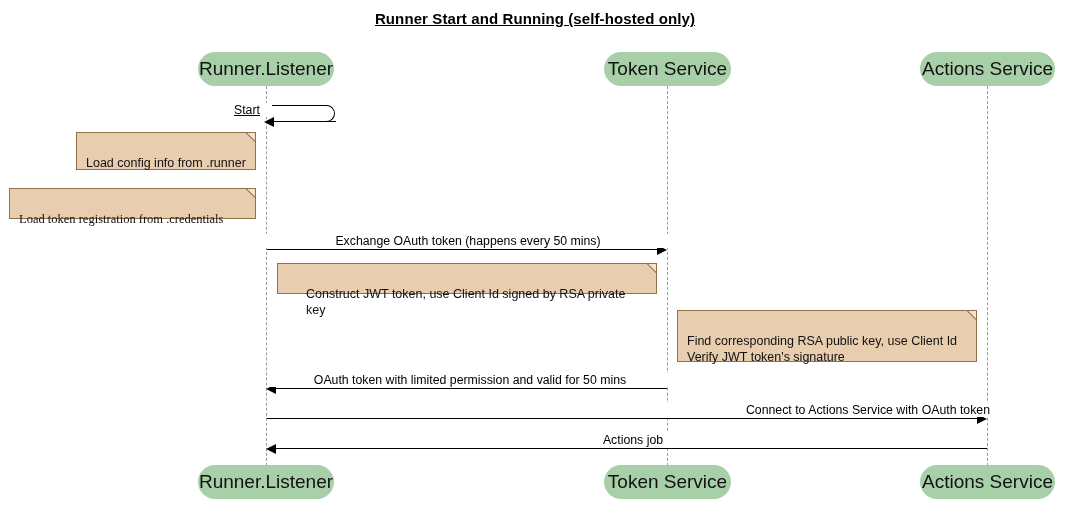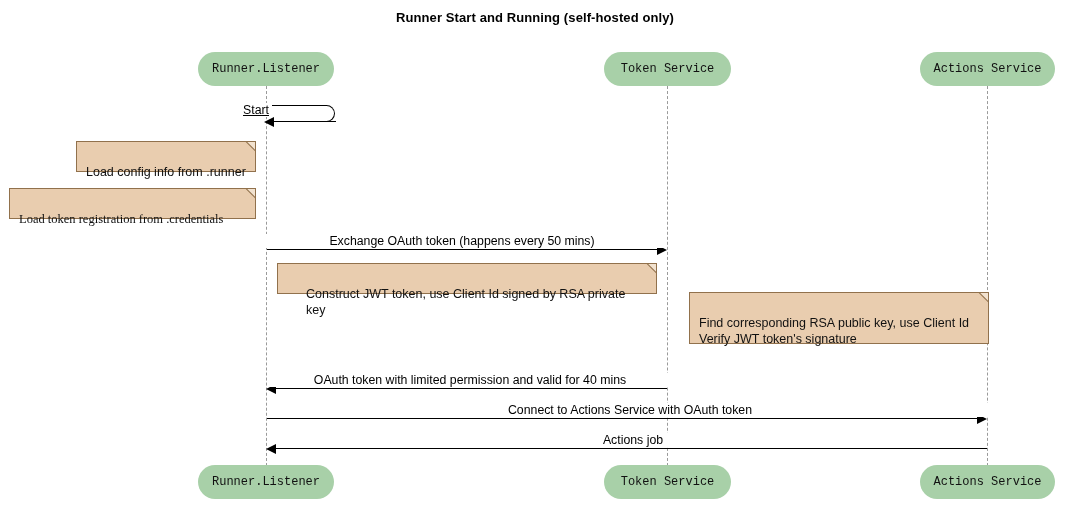--- a/index.html
+++ b/index.html
@@ -19,40 +19,40 @@
     overflow: hidden;
   }
 
   
   .diagram-title {
     position: absolute;
     left: 0;
     top: 10px;
     width: 1070px;
     text-align: center;
-    font-size: 13px;
+    font-size: 15px;
     font-weight: bold;
     color: #000000;
     letter-spacing: 0.1px;
+    text-decoration: underline;
   }
 
   
   .participant {
     position: absolute;
     height: 34px;
     background: #a8d0a8;
     border-radius: 17px;
     color: #111111;
-    font-size: 12px;
+    font-size: 19px;
     display: flex;
     align-items: center;
     justify-content: center;
     white-space: nowrap;
     box-sizing: border-box;
-    font-family: Liberation Mono, monospace;
   }
 
   
   .lifeline {
     position: absolute;
     width: 0;
     border-left: 1px dashed #9a9a9a;
   }
 
   
@@ -163,66 +163,66 @@
   <div class="lifeline" style="left:667px; top:86px; height:380px;"></div>
   <div class="lifeline" style="left:987px; top:86px; height:380px;"></div>
 
   <div class="participant" style="left:198px; top:52px; width:136px;">Runner.Listener</div>
   <div class="participant" style="left:604px; top:52px; width:127px;">Token Service</div>
   <div class="participant" style="left:920px; top:52px; width:135px;">Actions Service</div>
 
   <div class="selfmsg" style="left:266px; top:105px; width:69px; height:17px;"></div>
   <div class="msg" style="left:272px; top:121px; width:64px;"></div>
   <div class="arrowhead left" style="left:264px; top:117px;"></div>
-  <div class="msg-label" style="left:222px; top:103px; width:44px; text-align:right;text-decoration:underline;">Start</div>
-
-  <div class="note" style="left:76px; top:141px; width:180px; height:31px;">
+  <div class="msg-label" style="left:222px; top:103px; width:44px; text-align:center;text-decoration:underline;">Start</div>
+
+  <div class="note" style="left:76px; top:132px; width:180px; height:38px;">
     <span>Load config info from .runner</span>
     <span class="fold"></span>
     <span class="fold-top"></span>
     <span class="fold-right"></span>
     <span class="fold-edge"></span>
   </div>
 
   <div class="note" style="left:9px; top:188px; width:247px; height:31px;font-family:Liberation Serif, serif;">
     <span>Load token registration from .credentials</span>
     <span class="fold"></span>
     <span class="fold-top"></span>
     <span class="fold-right"></span>
     <span class="fold-edge"></span>
   </div>
 
   <div class="msg" style="left:267px; top:249px; width:390px;"></div>
   <div class="arrowhead right" style="left:657px; top:245px;"></div>
-  <div class="msg-label" style="left:259px; top:234px; width:400px;">Exchange OAuth token (happens every 50 mins)</div>
+  <div class="msg-label" style="left:265px; top:234px; width:400px;">Exchange OAuth token (happens every 50 mins)</div>
 
   <div class="note" style="left:277px; top:263px; width:380px; height:31px;padding-left:28px;">
     <span>Construct JWT token, use Client Id signed by RSA private key</span>
     <span class="fold"></span>
     <span class="fold-top"></span>
     <span class="fold-right"></span>
     <span class="fold-edge"></span>
   </div>
 
-  <div class="note" style="left:677px; top:292px; width:300px; height:52px;margin-left:12px;">
+  <div class="note" style="left:677px; top:310px; width:300px; height:52px;">
     <span>Find corresponding RSA public key, use Client Id
 Verify JWT token's signature</span>
     <span class="fold"></span>
     <span class="fold-top"></span>
     <span class="fold-right"></span>
     <span class="fold-edge"></span>
   </div>
 
   <div class="msg" style="left:276px; top:388px; width:391px;"></div>
   <div class="arrowhead left" style="left:266px; top:384px;"></div>
-  <div class="msg-label" style="left:267px; top:373px; width:400px;">OAuth token with limited permission and valid for 40 mins</div>
+  <div class="msg-label" style="left:267px; top:373px; width:400px;">OAuth token with limited permission and valid for 50 mins</div>
 
   <div class="msg" style="left:267px; top:418px; width:710px;"></div>
   <div class="arrowhead right" style="left:977px; top:414px;"></div>
-  <div class="msg-label" style="left:267px; top:403px; width:720px;">Connect to Actions Service with OAuth token</div>
+  <div class="msg-label" style="left:267px; top:403px; width:720px;text-align:right;">Connect to Actions Service with OAuth token</div>
 
   <div class="msg" style="left:276px; top:448px; width:711px;"></div>
   <div class="arrowhead left" style="left:266px; top:444px;"></div>
   <div class="msg-label" style="left:530px; top:433px; width:200px;">Actions job</div>
 
   <div class="participant" style="left:198px; top:465px; width:136px;">Runner.Listener</div>
   <div class="participant" style="left:604px; top:465px; width:127px;">Token Service</div>
   <div class="participant" style="left:920px; top:465px; width:135px;">Actions Service</div>
 
 </div>

